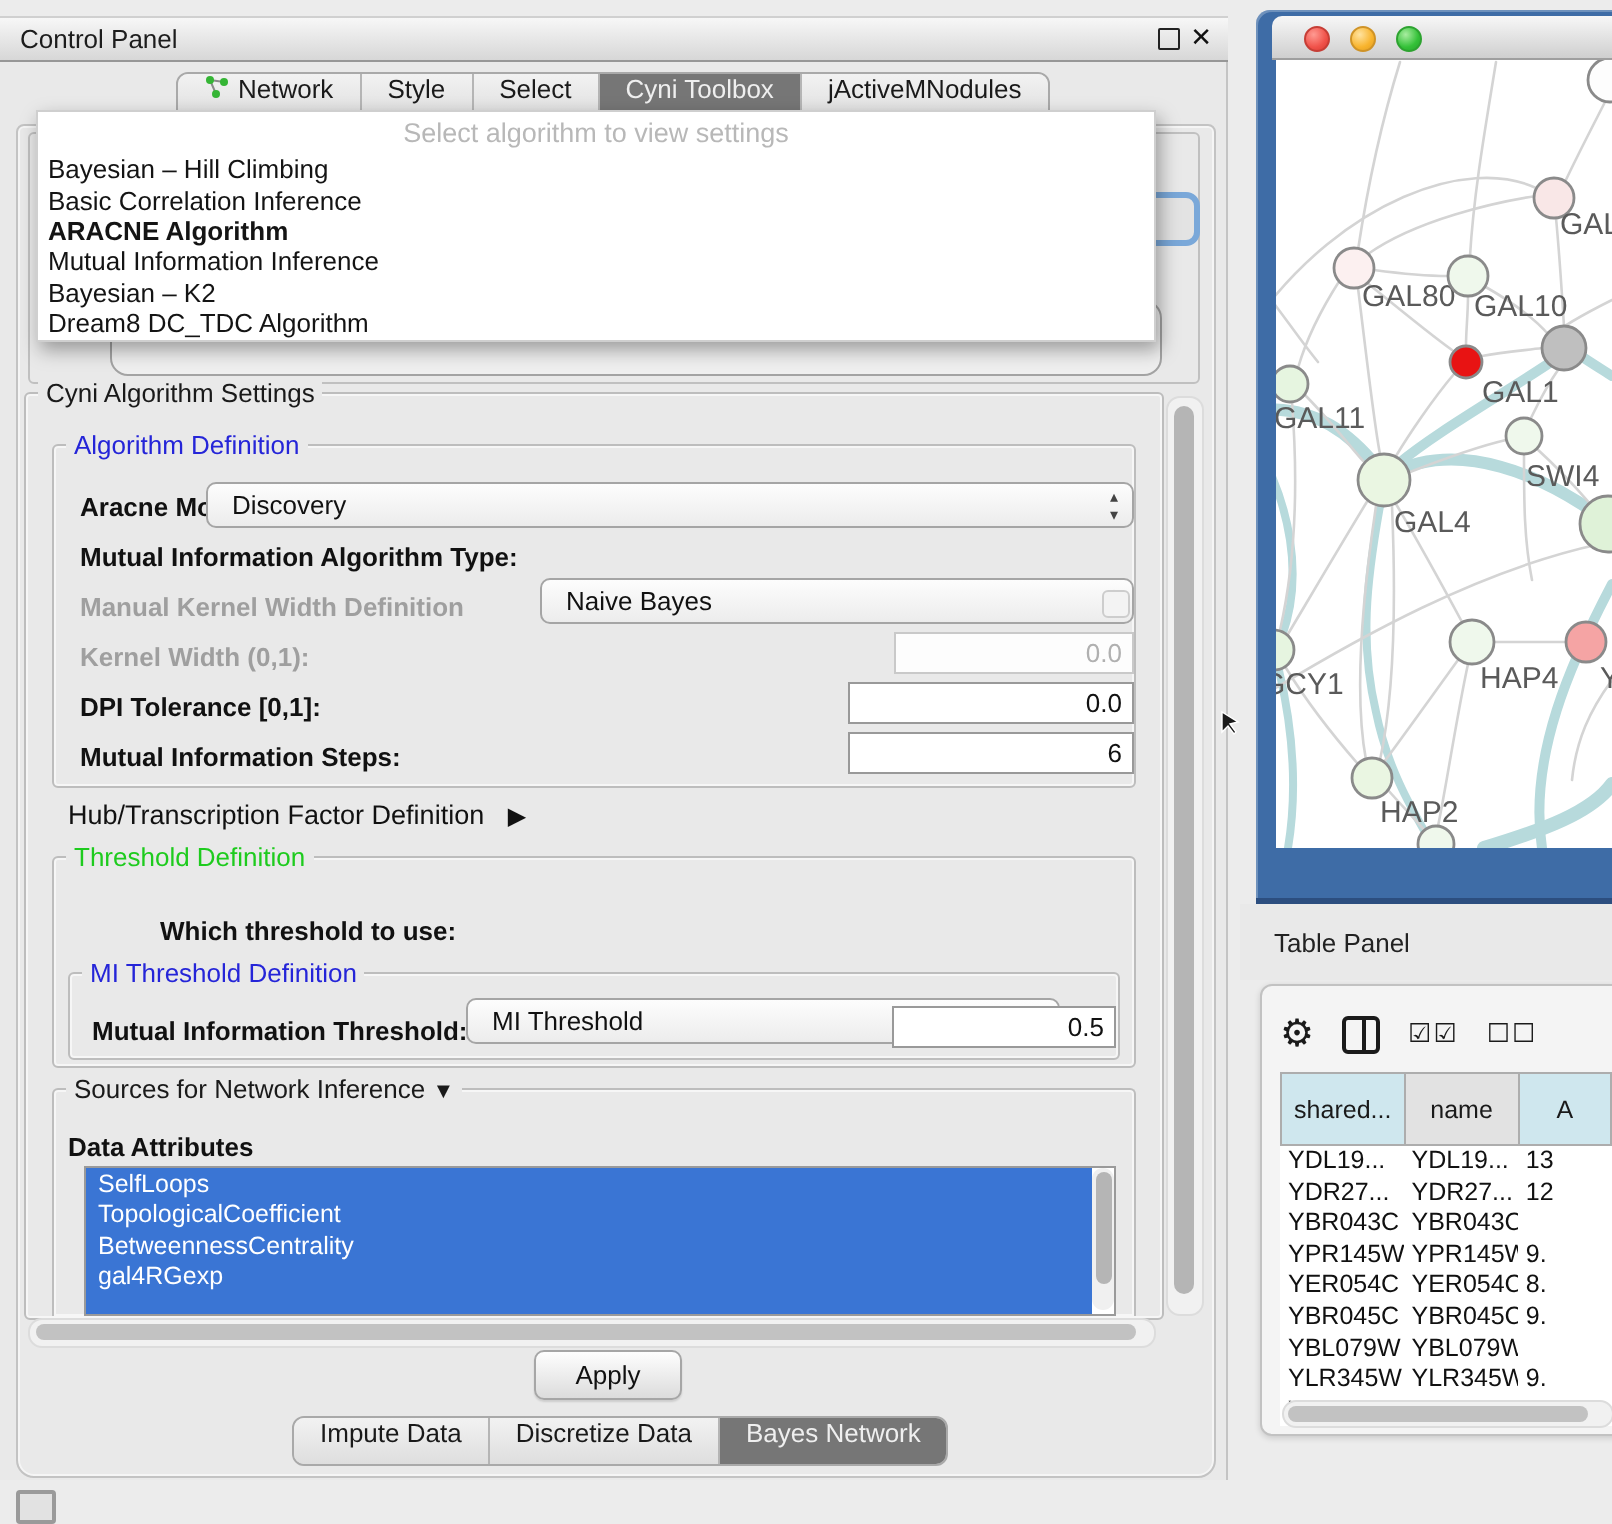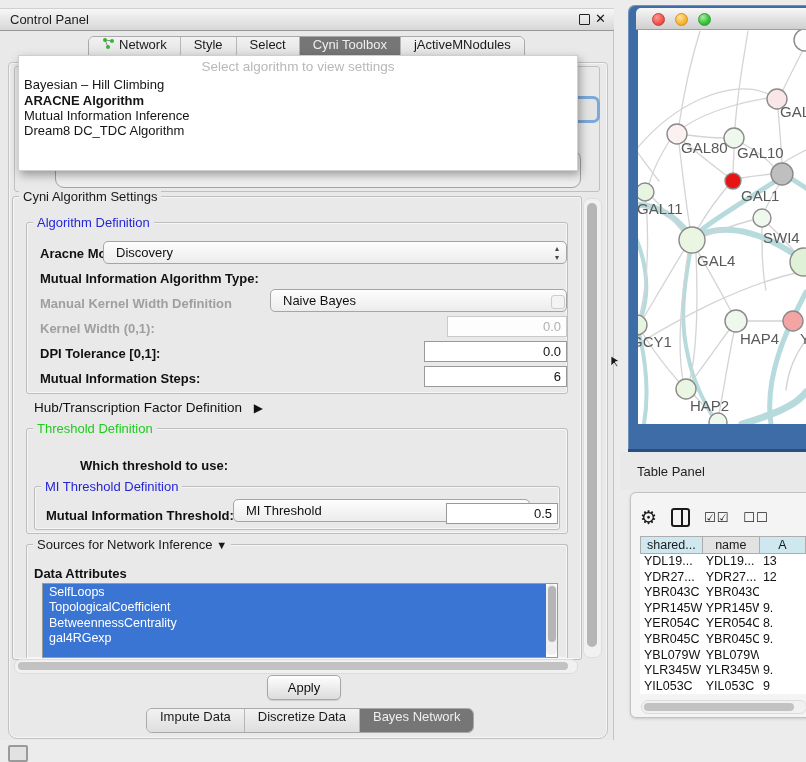--- a/index.html
+++ b/index.html
@@ -120,21 +120,21 @@
   
   .tp-header{left:620px;top:452px;width:186px;height:38px;background:#e9e9e9;display:flex;align-items:center;
     font-size:13px;color:#222;padding-left:17px;box-sizing:border-box;}
   .tp-window{left:630px;top:492px;width:200px;height:226px;background:#f4f4f4;border:1px solid #c2c2c2;border-radius:6px;
     box-shadow:0 1px 3px rgba(0,0,0,.15);box-sizing:border-box;}
   .tp-toolbar{left:640px;top:502px;height:30px;display:flex;align-items:center;gap:14px;}
   .icon-dark{color:#1a1a1a;}
   .cols-icon{width:19px;height:19px;border:2px solid #1a1a1a;border-radius:3px;position:relative;box-sizing:border-box;}
   .cols-icon::after{content:"";position:absolute;left:50%;top:0;bottom:0;width:2px;background:#1a1a1a;}
   .tbl{left:640px;top:536px;width:166px;}
-  .thead{display:flex;height:18px;}
+  .thead{display:flex;height:37px;}
   .th{display:flex;align-items:center;justify-content:center;font-size:12.5px;color:#1a1a1a;
       border:1px solid #adadad;border-right:none;box-sizing:border-box;background:#e2e2e2;}
   .th:last-child{border-right:1px solid #adadad;}
   .th.hl{background:#cfe7ee;}
   .trow{display:flex;height:15.6px;background:#fff;}
   .tcell{font-size:12.5px;color:#111;padding-left:4px;white-space:nowrap;overflow:hidden;box-sizing:border-box;}
   .tcell.c0{width:79px;}
   .tcell.c1{width:73px;}
   .tcell.c2{width:60px;}
 
@@ -179,22 +179,24 @@
 
 <div class="abs outer-panel"></div>
 <div class="abs ghost-group"></div>
 <div class="abs ghost-combo-low"></div>
 <div class="abs ghost-combo-focus"></div>
 
 <div class="abs popup">
   <div class="prompt">Select algorithm to view settings</div>
   <div>
       <div class="dd-item">Bayesian – Hill Climbing</div>
+      <div class="dd-item">Basic Correlation Inference</div>
       <div class="dd-item bold">ARACNE Algorithm</div>
       <div class="dd-item">Mutual Information Inference</div>
+      <div class="dd-item">Bayesian – K2</div>
       <div class="dd-item">Dream8 DC_TDC Algorithm</div>
     </div>
 </div>
 
 <div class="abs groupbox" style="left:12px;top:196px;width:568px;height:462px;">
   <span class="group-title gt-black">Cyni Algorithm Settings</span>
 </div>
 
 <div class="abs vtrack" style="left:583px;top:198px;width:17px;height:458px;">
   <div class="vthumb" style="position:absolute;left:3px;top:4px;width:10px;height:444px;"></div>

